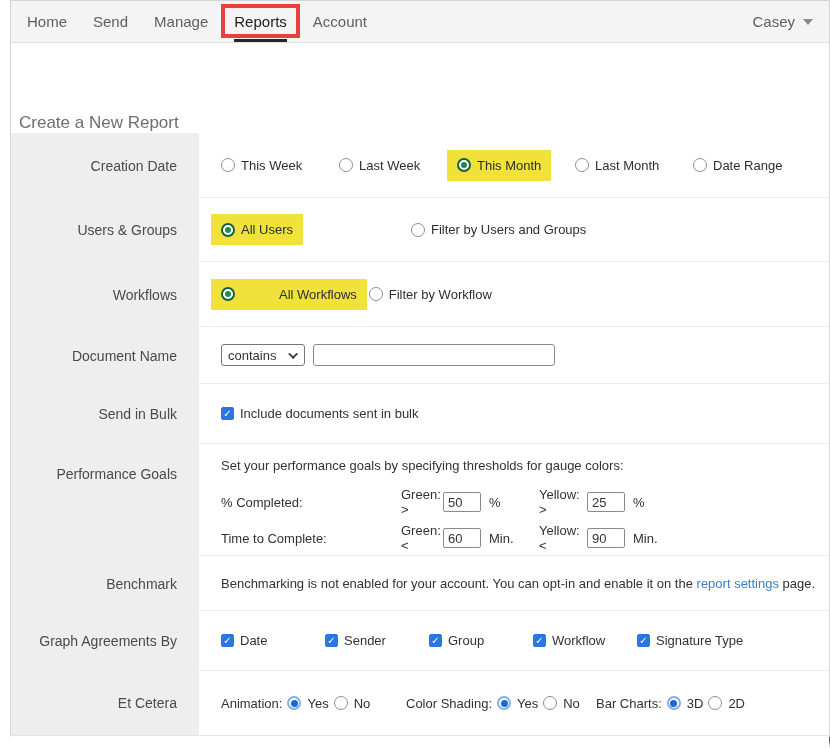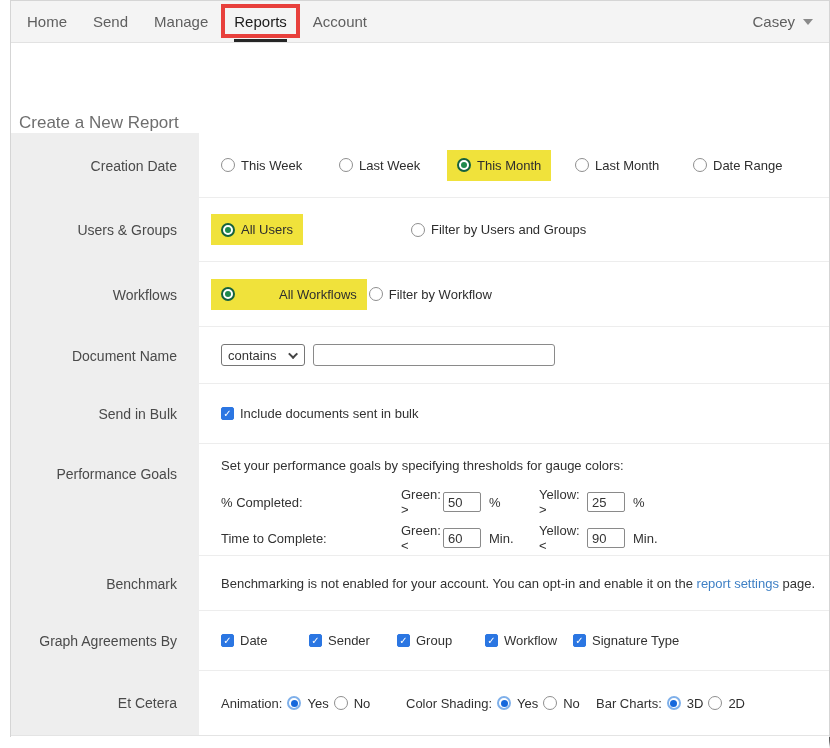--- a/index.html
+++ b/index.html
@@ -101,21 +101,21 @@
   .goal-grid{display:grid;grid-template-columns:180px 42px 38px 58px 48px 38px 40px;
     row-gap:6px;align-items:center;font-size:13px;margin-top:14px;}
   .num-input{width:38px;height:20px;border:1px solid #8a8a8a;border-radius:2px;font-size:13px;
     padding:0 4px;font-family:inherit;color:#333;outline:none;}
   .unit{padding-left:8px;}
   .goal-intro{font-size:13px;color:#323232;}
   
   .bench-text{font-size:13px;color:#323232;}
   .bench-text a{color:var(--link_blue);text-decoration:none;cursor:pointer;}
   
-  .cb-slot{width:88px;display:flex;}
+  .cb-slot{width:104px;display:flex;}
   
   .ec-group{display:flex;align-items:center;gap:5px;font-size:13px;white-space:nowrap;}
   .ec-name{color:#323232;}
   .ec-1{width:185px;}
   .ec-2{width:190px;}
   
   .footer{
     flex:1;display:flex;align-items:center;justify-content:flex-end;gap:12px;
     border-top:1px solid #e4e4e4;padding-right:8px;background:#fff;
   }

